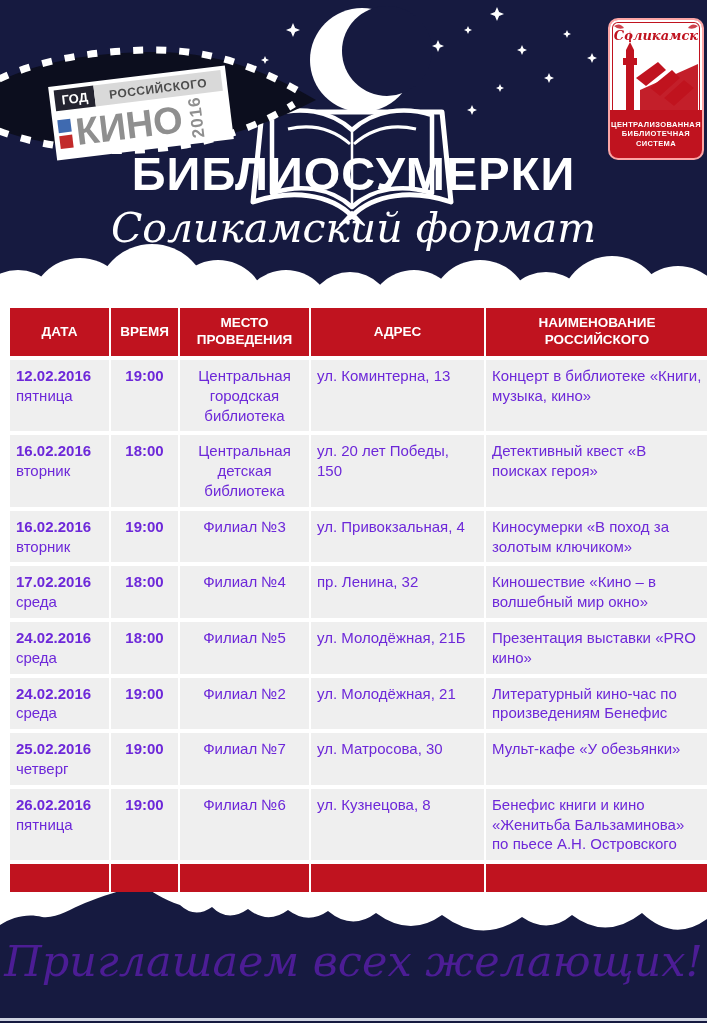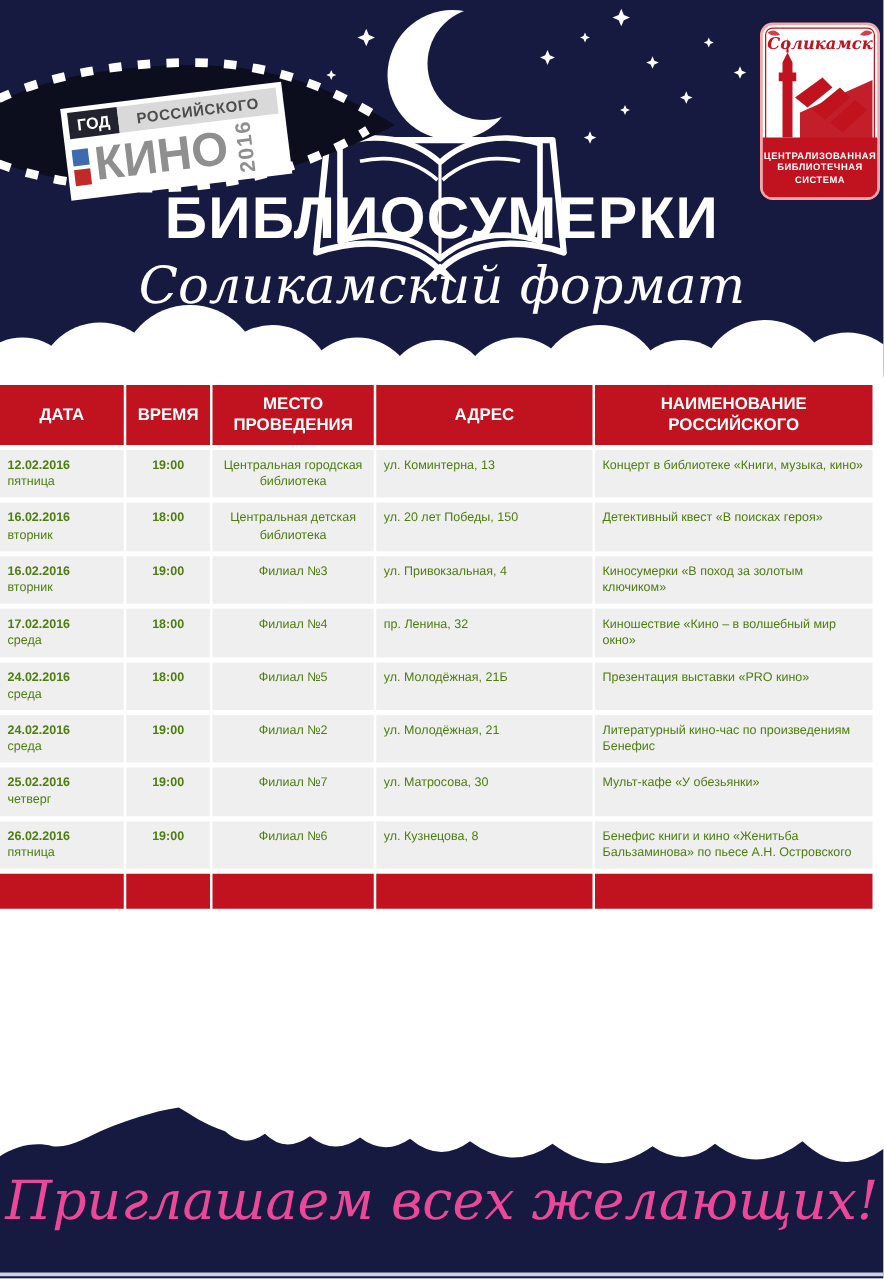--- a/index.html
+++ b/index.html
@@ -38,36 +38,36 @@
            border-radius:10px;border:2px solid #fca5a5;box-shadow:inset 0 0 0 2px #fff,inset 0 0 0 3px #c0131f;
            z-index:4;overflow:hidden;}
   .lib-city{position:absolute;left:0;top:8px;width:100%;text-align:center;color:#c0131f;
             font-family:"DejaVu Serif",serif;font-style:italic;font-weight:bold;font-size:13px;}
   .lib-art{position:absolute;left:0;top:0;}
   .lib-band{position:absolute;left:0;bottom:0;width:100%;height:48px;background:#c0131f;
             display:flex;flex-direction:column;align-items:center;justify-content:center;gap:2px;}
   .lib-band span{color:#fff;font-weight:bold;font-size:7.5px;letter-spacing:.4px;line-height:1;}
 
   
-  .tbl{position:absolute;left:0;top:308px;width:690px;display:grid;
+  .tbl{position:absolute;left:10px;top:308px;width:690px;display:grid;
        grid-template-columns:99px 67px 129px 173px 222px;column-gap:2px;row-gap:4px;z-index:6;}
   .th{background:#c0131f;color:#fff;font-weight:bold;font-size:13.5px;line-height:1.25;
       display:flex;align-items:center;justify-content:center;text-align:center;
       min-height:48px;box-sizing:border-box;padding:3px 2px;}
-  .td{background:#efefef;color:#4d7c0f;font-size:10px;line-height:1.32;
+  .td{background:#efefef;color:#6d28d9;font-size:15px;line-height:1.32;
       padding:6px 6px;box-sizing:border-box;}
   .td .b{font-weight:bold;display:block;}
   .td .d{display:block;}
   .td.c{text-align:center;}
   .td.t{text-align:center;font-weight:bold;}
   .redbar{background:#c0131f;height:28px;}
 
   
   .wave{position:absolute;left:0;top:853px;width:707px;height:170px;}
-  .invite{position:absolute;left:0;top:936px;width:707px;text-align:center;color:#ec4899;
+  .invite{position:absolute;left:0;top:936px;width:707px;text-align:center;color:#4c1d95;
           font-family:"DejaVu Serif",serif;font-style:italic;font-size:43px;z-index:7;}
   .baseline{position:absolute;left:0;top:1018px;width:707px;height:3px;background:#cdd2e0;z-index:8;}
 </style>
 </head>
 <body>
 
 <div id="poster">
 
   <div class="hdr"></div>
 

